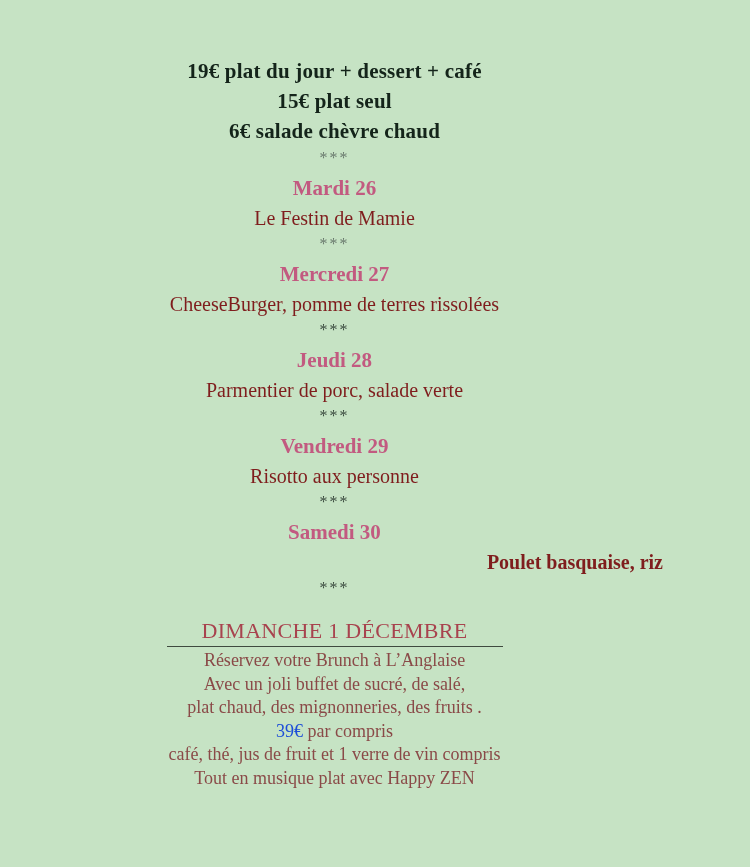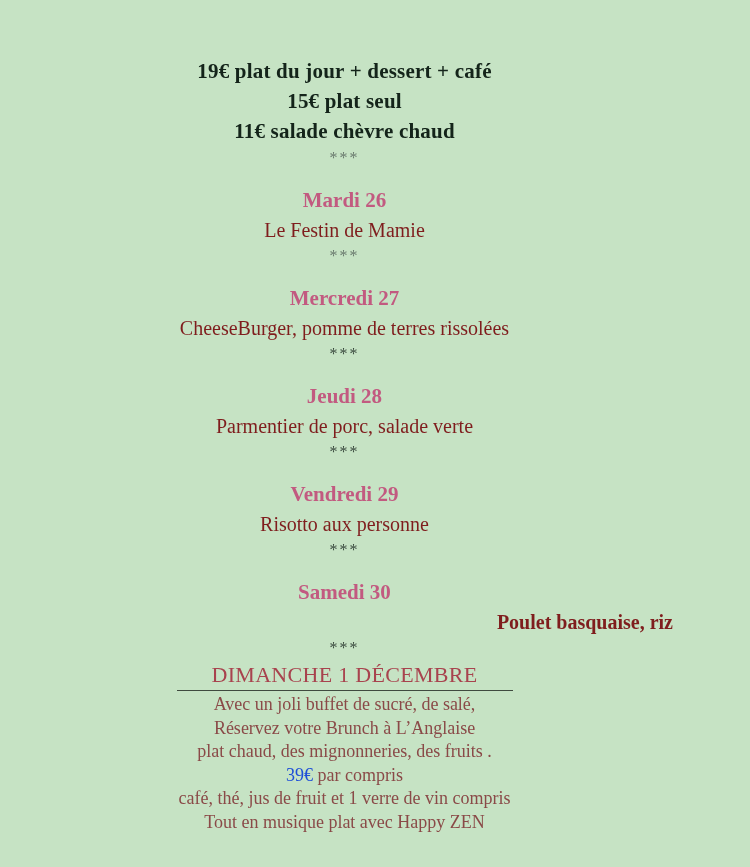--- a/index.html
+++ b/index.html
@@ -11,21 +11,21 @@
       width: 750px;
       height: 867px;
       position: relative;
       overflow: hidden;
       font-family: "Liberation Serif", "DejaVu Serif", serif;
       color: #14241a;
     }
     .menu {
       position: absolute;
       top: 56px;
-      left: 16px;
+      left: 6px;
       width: 657px;
       text-align: center;
     }
     .price-line {
       font-weight: bold;
       font-size: 21px;
       line-height: 30px;
       color: #14241a;
       letter-spacing: 0.2px;
     }
@@ -34,39 +34,39 @@
       line-height: 24px;
       color: #3a4a3e;
       letter-spacing: 2px;
     }
     .sep.light { color: #6a7a6e; }
     .day-head {
       font-weight: bold;
       font-size: 21px;
       line-height: 32px;
       color: #c25a80;
-      margin-top: 14px;
+      margin-top: 2px;
     }
     .dish {
       font-size: 20px;
       line-height: 28px;
       color: #7f1d1d;
     }
     .dish.bold {
       font-weight: bold;
       text-align: right;
     }
     .sunday-head {
       display: inline-block;
       font-size: 22px;
       line-height: 30px;
       color: #a8434e;
       letter-spacing: 0.3px;
       padding: 0 8px 0 8px;
-      margin-top: 0;
+      margin-top: 16px;
     }
     .sunday-rule {
       width: 336px;
       height: 1px;
       background: #3f4a3f;
       margin: 0 auto 2px auto;
     }
     .brunch-line {
       font-size: 18px;
       line-height: 23.5px;
@@ -76,21 +76,21 @@
       color: #1d4ed8;
     }
   </style>
 </head>
 <body>
 
 <div class="menu">
 
   <div class="price-line">19€ plat du jour + dessert + café</div>
   <div class="price-line">15€ plat seul</div>
-  <div class="price-line">11€ salade chèvre chaud</div>
+  <div class="price-line">6€ salade chèvre chaud</div>
   <div class="sep light">***</div>
 
   <div class="day-head">Mardi 26</div>
   <div class="dish">Le Festin de Mamie</div>
   <div class="sep light">***</div>
 
   <div class="day-head">Mercredi 27</div>
   <div class="dish">CheeseBurger, pomme de terres rissolées</div>
   <div class="sep">***</div>
 
@@ -102,22 +102,22 @@
   <div class="dish">Risotto aux personne</div>
   <div class="sep">***</div>
 
   <div class="day-head">Samedi 30</div>
   <div class="dish bold">Poulet basquaise, riz</div>
   <div class="sep">***</div>
 
   <div class="sunday-head">DIMANCHE 1 DÉCEMBRE</div>
   <div class="sunday-rule"></div>
 
+  <div class="brunch-line">Réservez votre Brunch à L’Anglaise</div>
   <div class="brunch-line">Avec un joli buffet de sucré, de salé,</div>
-  <div class="brunch-line">Réservez votre Brunch à L’Anglaise</div>
   <div class="brunch-line">plat chaud, des mignonneries, des fruits .</div>
   <div class="brunch-line">
     <span class="price">39€</span>
     <span>par compris</span>
   </div>
   <div class="brunch-line">café, thé, jus de fruit et 1 verre de vin compris</div>
   <div class="brunch-line">Tout en musique plat avec Happy ZEN</div>
 </div>
 
 </body></html>

